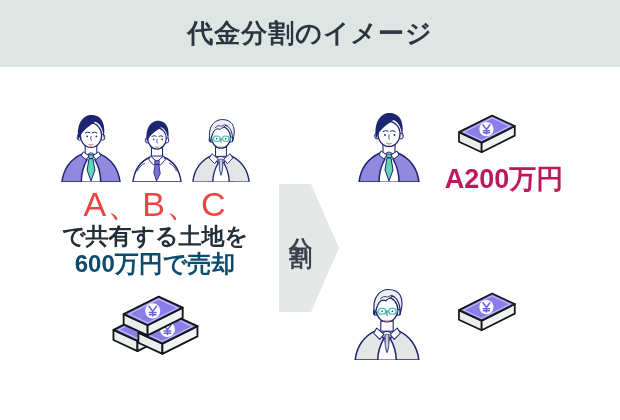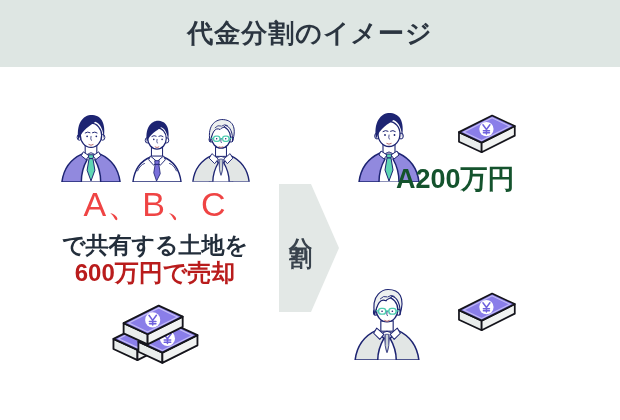--- a/index.html
+++ b/index.html
@@ -24,25 +24,25 @@
   }
   .people-row {
     display: flex; align-items: flex-end; justify-content: center;
     gap: 8px; height: 74px;
   }
   .owners {
     margin-top: 4px; font-size: 34px; font-weight: 400; color: #ef4444;
     letter-spacing: 1px; line-height: 1.08; white-space: nowrap;
   }
   .desc1 {
-    margin-top: 9px; font-size: 23px; font-weight: 700; color: #232e3b;
+    margin-top: 0; font-size: 23px; font-weight: 700; color: #232e3b;
     line-height: 1.2; white-space: nowrap;
   }
   .desc2 {
-    font-size: 24px; font-weight: 700; color: #b91c1c;
+    font-size: 24px; font-weight: 700; color: #0c4a6e;
     line-height: 1.18; white-space: nowrap;
   }
   .stack-wrap { margin-top: 13px; }
   
   .arrow-wrap { position: absolute; left: 279px; top: 184px; width: 60px; height: 128px; }
   .arrow-label {
     position: absolute; left: 287px; top: 218px; width: 28px;
     writing-mode: vertical-rl; text-orientation: upright;
     font-size: 23px; font-weight: 600; color: #39434d; letter-spacing: 9px;
     text-align: center; line-height: 28px;
@@ -51,22 +51,22 @@
   .row { position: absolute; left: 352px; width: 252px; height: 90px; }
   .row-a { top: 108px; }
   .row-b { top: 196px; }
   .row-c { top: 286px; }
   .row-person { position: absolute; top: 2px; }
   .row-a .row-person { left: 4px; }
   .row-b .row-person { left: 6px; top: 4px; }
   .row-c .row-person { left: 1px; top: 2px; }
   .row-money { position: absolute; left: 100px; top: 3px; }
   .row-amount {
-    position: absolute; left: 44px; top: 53px; width: 176px;
-    font-size: 27px; font-weight: 600; color: #14532d; 
+    position: absolute; left: 64px; top: 53px; width: 176px;
+    font-size: 27px; font-weight: 600; color: #be185d; text-align: center;
     white-space: nowrap;
   }
   .hidden-defs { position: absolute; width: 0; height: 0; overflow: hidden; }
 </style>
 </head>
 <body>
 
 <svg class="hidden-defs" aria-hidden="true">
   <defs>
 

